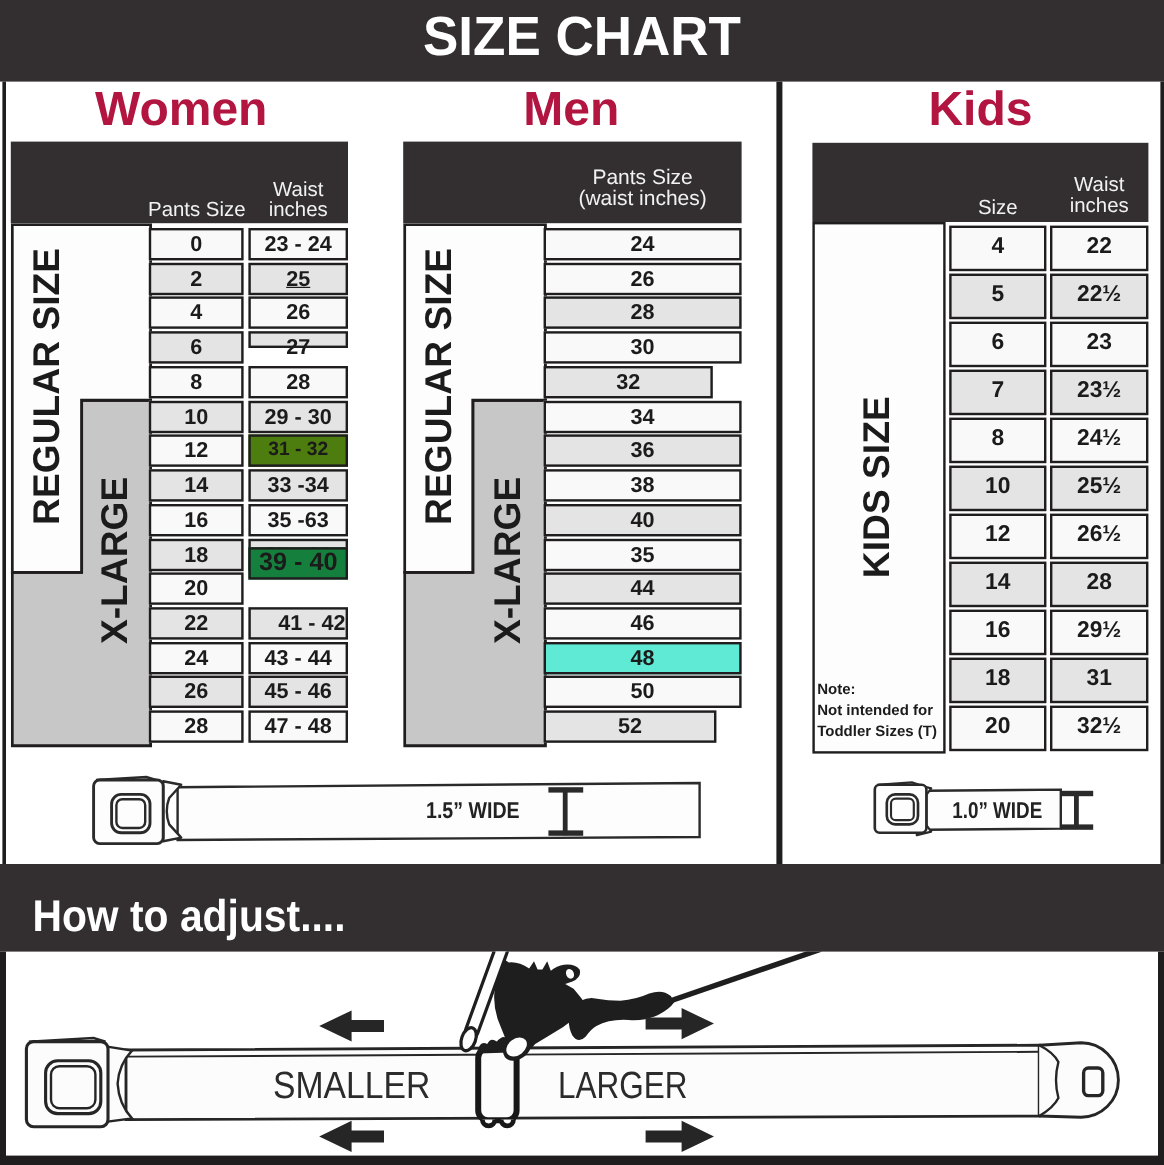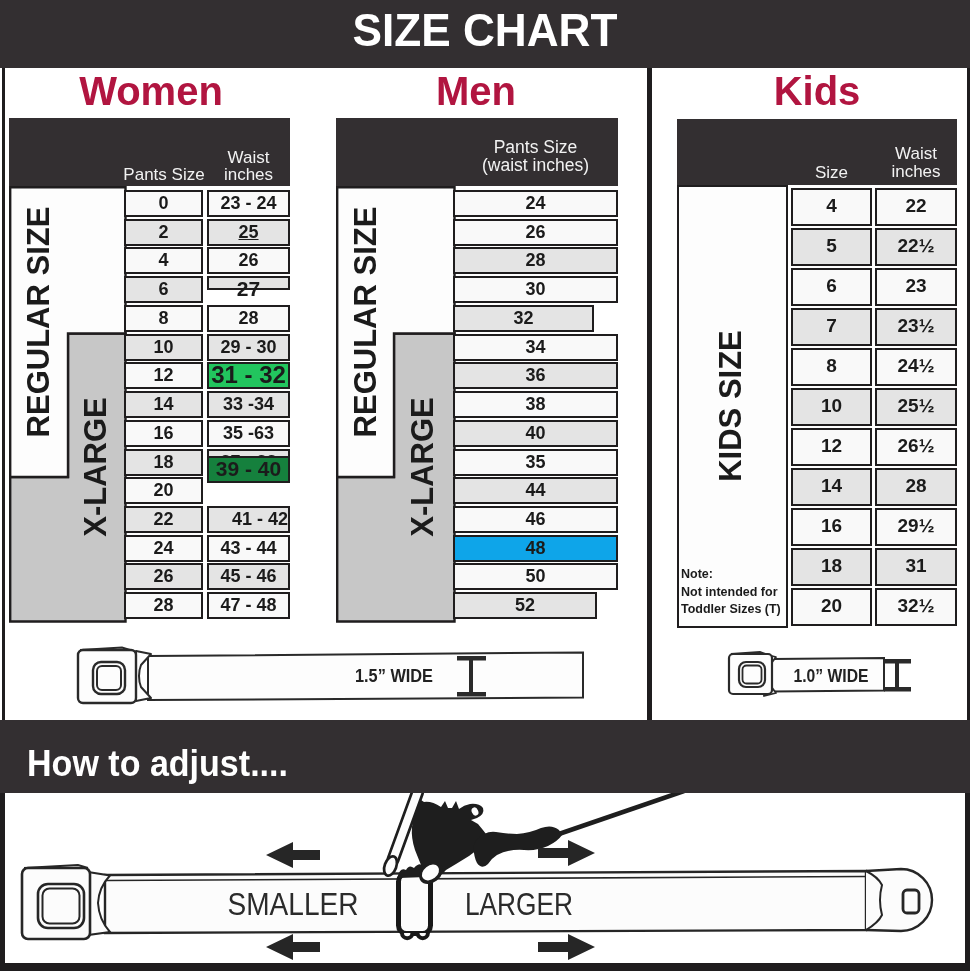--- a/index.html
+++ b/index.html
@@ -28,27 +28,27 @@
 </svg>
 <div class="rot" style="left:39px;top:322px;font-size:31px;">REGULAR SIZE</div>
 <div class="rot" style="left:96px;top:467px;font-size:31px;">X-LARGE</div>
 <div class="cell" style="left:124px;top:190.0px;width:79px;height:27.0px;background:#f9f9f9;font-size:18px;line-height:22.2px;">0</div>
 <div class="cell" style="left:207px;top:190.0px;width:83px;height:27.0px;background:#f9f9f9;font-size:18px;line-height:22.2px;">23 - 24</div>
 <div class="cell" style="left:124px;top:218.7px;width:79px;height:27.0px;background:#e4e4e4;font-size:18px;line-height:22.2px;">2</div>
 <div class="cell" style="left:207px;top:218.7px;width:83px;height:27.0px;background:#e4e4e4;font-size:18px;line-height:22.2px;text-decoration:underline;">25</div>
 <div class="cell" style="left:124px;top:247.4px;width:79px;height:27.0px;background:#f9f9f9;font-size:18px;line-height:22.2px;">4</div>
 <div class="cell" style="left:207px;top:247.4px;width:83px;height:27.0px;background:#f9f9f9;font-size:18px;line-height:22.2px;">26</div>
 <div class="cell" style="left:124px;top:276.2px;width:79px;height:27.0px;background:#e4e4e4;font-size:18px;line-height:22.2px;">6</div>
-<div class="cell" style="left:207px;top:276.2px;width:83px;height:14px;background:#e4e4e4;font-size:21px;line-height:22.2px;">27</div>
+<div class="cell" style="left:207px;top:276.2px;width:83px;height:14px;background:#e4e4e4;font-size:18px;line-height:22.2px;">27</div>
 <div class="cell" style="left:124px;top:304.9px;width:79px;height:27.0px;background:#f9f9f9;font-size:18px;line-height:22.2px;">8</div>
 <div class="cell" style="left:207px;top:304.9px;width:83px;height:27.0px;background:#f9f9f9;font-size:18px;line-height:22.2px;">28</div>
 <div class="cell" style="left:124px;top:333.6px;width:79px;height:27.0px;background:#e4e4e4;font-size:18px;line-height:22.2px;">10</div>
 <div class="cell" style="left:207px;top:333.6px;width:83px;height:27.0px;background:#e4e4e4;font-size:18px;line-height:22.2px;">29 - 30</div>
 <div class="cell" style="left:124px;top:362.3px;width:79px;height:27.0px;background:#f9f9f9;font-size:18px;line-height:22.2px;">12</div>
-<div class="cell" style="left:207px;top:362.3px;width:83px;height:27.0px;background:#22c55e;font-size:24px;line-height:22.2px;">31 - 32</div>
+<div class="cell" style="left:207px;top:362.3px;width:83px;height:27.0px;background:#4d7c0f;font-size:16px;line-height:22.2px;">31 - 32</div>
 <div class="cell" style="left:124px;top:391.0px;width:79px;height:27.0px;background:#e4e4e4;font-size:18px;line-height:22.2px;">14</div>
 <div class="cell" style="left:207px;top:391.0px;width:83px;height:27.0px;background:#e4e4e4;font-size:18px;line-height:22.2px;">33 -34</div>
 <div class="cell" style="left:124px;top:419.8px;width:79px;height:27.0px;background:#f9f9f9;font-size:18px;line-height:22.2px;">16</div>
 <div class="cell" style="left:207px;top:419.8px;width:83px;height:27.0px;background:#f9f9f9;font-size:18px;line-height:22.2px;">35 -63</div>
 <div class="cell" style="left:124px;top:448.5px;width:79px;height:27.0px;background:#e4e4e4;font-size:18px;line-height:22.2px;">18</div>
 <div class="cell" style="left:207px;top:448.5px;width:83px;height:27.0px;background:#e4e4e4;font-size:18px;line-height:22.2px;">37 - 38</div>
 <div class="cell" style="left:124px;top:477.2px;width:79px;height:27.0px;background:#f9f9f9;font-size:18px;line-height:22.2px;">20</div>
 <div class="cell" style="left:207px;top:456px;width:83px;height:27.0px;background:#15803d;font-size:21px;line-height:22.2px;">39 - 40</div>
 <div class="cell" style="left:124px;top:505.9px;width:79px;height:27.0px;background:#e4e4e4;font-size:18px;line-height:22.2px;">22</div>
 <div class="cell" style="left:207px;top:505.9px;width:83px;height:27.0px;background:#e4e4e4;font-size:18px;line-height:22.2px;text-align:right;">41 - 42</div>
@@ -71,21 +71,21 @@
 <div class="cell" style="left:453px;top:247.4px;width:165px;height:27.0px;background:#e4e4e4;font-size:18px;line-height:22.2px;">28</div>
 <div class="cell" style="left:453px;top:276.2px;width:165px;height:27.0px;background:#f9f9f9;font-size:18px;line-height:22.2px;">30</div>
 <div class="cell" style="left:453px;top:304.9px;width:141px;height:27.0px;background:#e4e4e4;font-size:18px;line-height:22.2px;">32</div>
 <div class="cell" style="left:453px;top:333.6px;width:165px;height:27.0px;background:#f9f9f9;font-size:18px;line-height:22.2px;">34</div>
 <div class="cell" style="left:453px;top:362.3px;width:165px;height:27.0px;background:#e4e4e4;font-size:18px;line-height:22.2px;">36</div>
 <div class="cell" style="left:453px;top:391.0px;width:165px;height:27.0px;background:#f9f9f9;font-size:18px;line-height:22.2px;">38</div>
 <div class="cell" style="left:453px;top:419.8px;width:165px;height:27.0px;background:#e4e4e4;font-size:18px;line-height:22.2px;">40</div>
 <div class="cell" style="left:453px;top:448.5px;width:165px;height:27.0px;background:#f9f9f9;font-size:18px;line-height:22.2px;">35</div>
 <div class="cell" style="left:453px;top:477.2px;width:165px;height:27.0px;background:#e4e4e4;font-size:18px;line-height:22.2px;">44</div>
 <div class="cell" style="left:453px;top:505.9px;width:165px;height:27.0px;background:#f9f9f9;font-size:18px;line-height:22.2px;">46</div>
-<div class="cell" style="left:453px;top:534.6px;width:165px;height:27.0px;background:#0ea5e9;font-size:18px;line-height:22.2px;">48</div>
+<div class="cell" style="left:453px;top:534.6px;width:165px;height:27.0px;background:#5eead4;font-size:18px;line-height:22.2px;">48</div>
 <div class="cell" style="left:453px;top:563.4px;width:165px;height:27.0px;background:#f9f9f9;font-size:18px;line-height:22.2px;">50</div>
 <div class="cell" style="left:453px;top:592.1px;width:144px;height:27.0px;background:#e4e4e4;font-size:18px;line-height:22.2px;">52</div>
 <div class="hdr" style="left:677px;top:119px;width:280px;height:66px;"></div>
 <div class="ht" style="left:791px;top:164px;width:81px;font-size:17px;color:#f2f2f2;">Size</div>
 <div class="ht" style="left:875px;top:145px;width:82px;font-size:17px;line-height:18px;color:#f2f2f2;">Waist<br>inches</div>
 <div class="abs" style="left:677px;top:185px;width:111px;height:443px;box-sizing:border-box;border:2.8px solid #1f1d1e;background:#fdfdfd;"></div>
 <div class="rot" style="left:731px;top:406px;font-size:31px;">KIDS SIZE</div>
 <div class="abs" style="left:681px;top:566px;width:112px;font-size:12.5px;font-weight:bold;color:#1b1b1b;line-height:17.5px;white-space:nowrap;">Note:<br>Not intended for<br>Toddler Sizes (T)</div>
 <div class="cell" style="left:791px;top:188.0px;width:81px;height:37.5px;background:#f9f9f9;font-size:19px;line-height:32.7px;">4</div>
 <div class="cell" style="left:875px;top:188.0px;width:82px;height:37.5px;background:#f9f9f9;font-size:19px;line-height:32.7px;">22</div>

